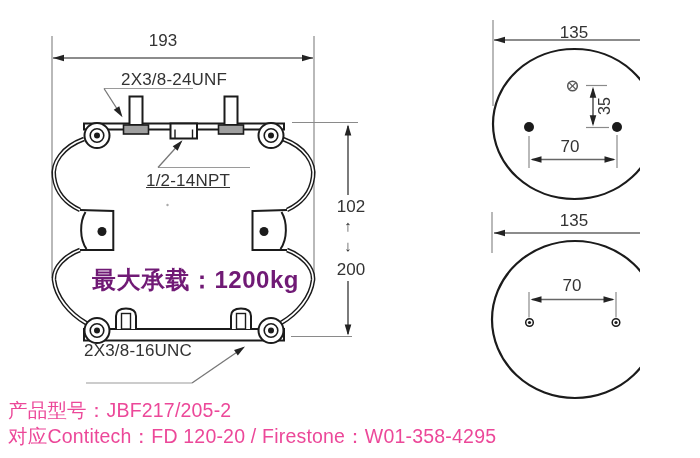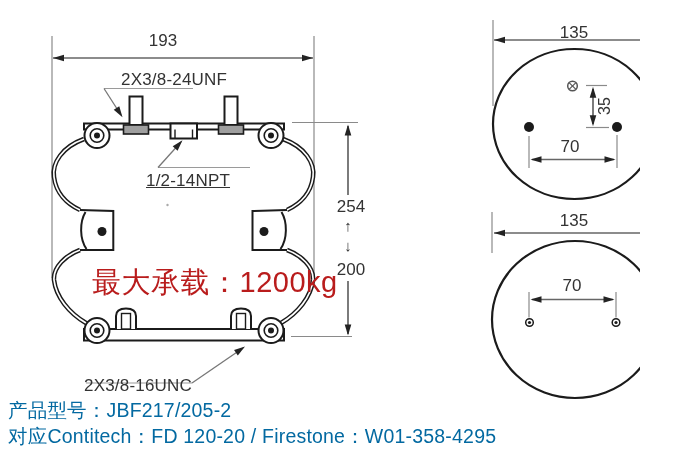--- a/index.html
+++ b/index.html
@@ -6,23 +6,23 @@
   .canvas{
     position:relative;width:619px;height:458px;background:#ffffff;overflow:hidden;
     font-family:"Liberation Sans","DejaVu Sans",sans-serif;color:#303030;padding-left:21px;
   }
   .canvas svg{position:absolute;left:0;top:0;}
   .t{position:absolute;white-space:nowrap;line-height:1.15;color:#333333;}
   .c{text-align:center;}
   .dim{font-size:17px;}
   .lbl{font-size:17px;letter-spacing:0.2px;}
   .glyph{font-size:15px;}
-  .load{font-size:29px;color:#b91c1c;letter-spacing:0.5px;}
+  .load{font-size:24px;color:#701a75;letter-spacing:0.5px;font-weight:bold;}
   .rot90{transform:rotate(-90deg);transform-origin:center center;font-size:16px;}
-  .footer-line{font-size:19.5px;color:#0369a1;letter-spacing:0.2px;}
+  .footer-line{font-size:19.5px;color:#ec4899;letter-spacing:0.2px;}
 </style>
 </head>
 <body>
 
 <div class="canvas">
 
   <svg width="700" height="458" viewBox="0 0 700 458">
     <defs>
       <path id="ah" d="M0 0 L-11 -3.3 L-11 3.3 Z" fill="#232323"></path>
     </defs>
@@ -191,26 +191,26 @@
       <g>
         <circle cx="616" cy="322.5" r="3.8" fill="#ffffff" stroke="#1b1b1b" stroke-width="1.5"></circle>
         <circle cx="616" cy="322.5" r="1.6" fill="#1b1b1b"></circle>
       </g>
     </g>
   </svg>
 
   <span class="t dim c" style="left:135px;top:31px;width:56px;">193</span>
   <span class="t lbl" style="left:101px;top:70px;margin-left:20px;">2X3/8-24UNF</span>
   <span class="t lbl" style="left:146px;top:171px;text-decoration:underline;">1/2-14NPT</span>
-  <span class="t dim c" style="left:334px;top:197px;width:34px;">254</span>
+  <span class="t dim c" style="left:334px;top:197px;width:34px;">102</span>
   <span class="t glyph c" style="left:341px;top:217px;width:14px;">↑</span>
   <span class="t glyph c" style="left:341px;top:237px;width:14px;">↓</span>
   <span class="t dim c" style="left:334px;top:260px;width:34px;">200</span>
   <span class="t load" style="left:92px;top:266px;">最大承载：1200kg</span>
-  <span class="t lbl" style="left:84px;top:376px;">2X3/8-16UNC</span>
+  <span class="t lbl" style="left:84px;top:341px;">2X3/8-16UNC</span>
 
   <span class="t dim c" style="left:555px;top:23px;width:38px;">135</span>
   <span class="t rot90 c" style="left:590px;top:97px;width:30px;height:18px;">35</span>
   <span class="t dim c" style="left:552px;top:137px;width:36px;">70</span>
 
   <span class="t dim c" style="left:555px;top:211px;width:38px;">135</span>
   <span class="t dim c" style="left:554px;top:276px;width:36px;">70</span>
 
   <span class="t footer-line" style="left:8px;top:399px;">产品型号：JBF217/205-2</span>
   <span class="t footer-line" style="left:8px;top:425px;">对应Contitech：FD 120-20 / Firestone：W01-358-4295</span>

